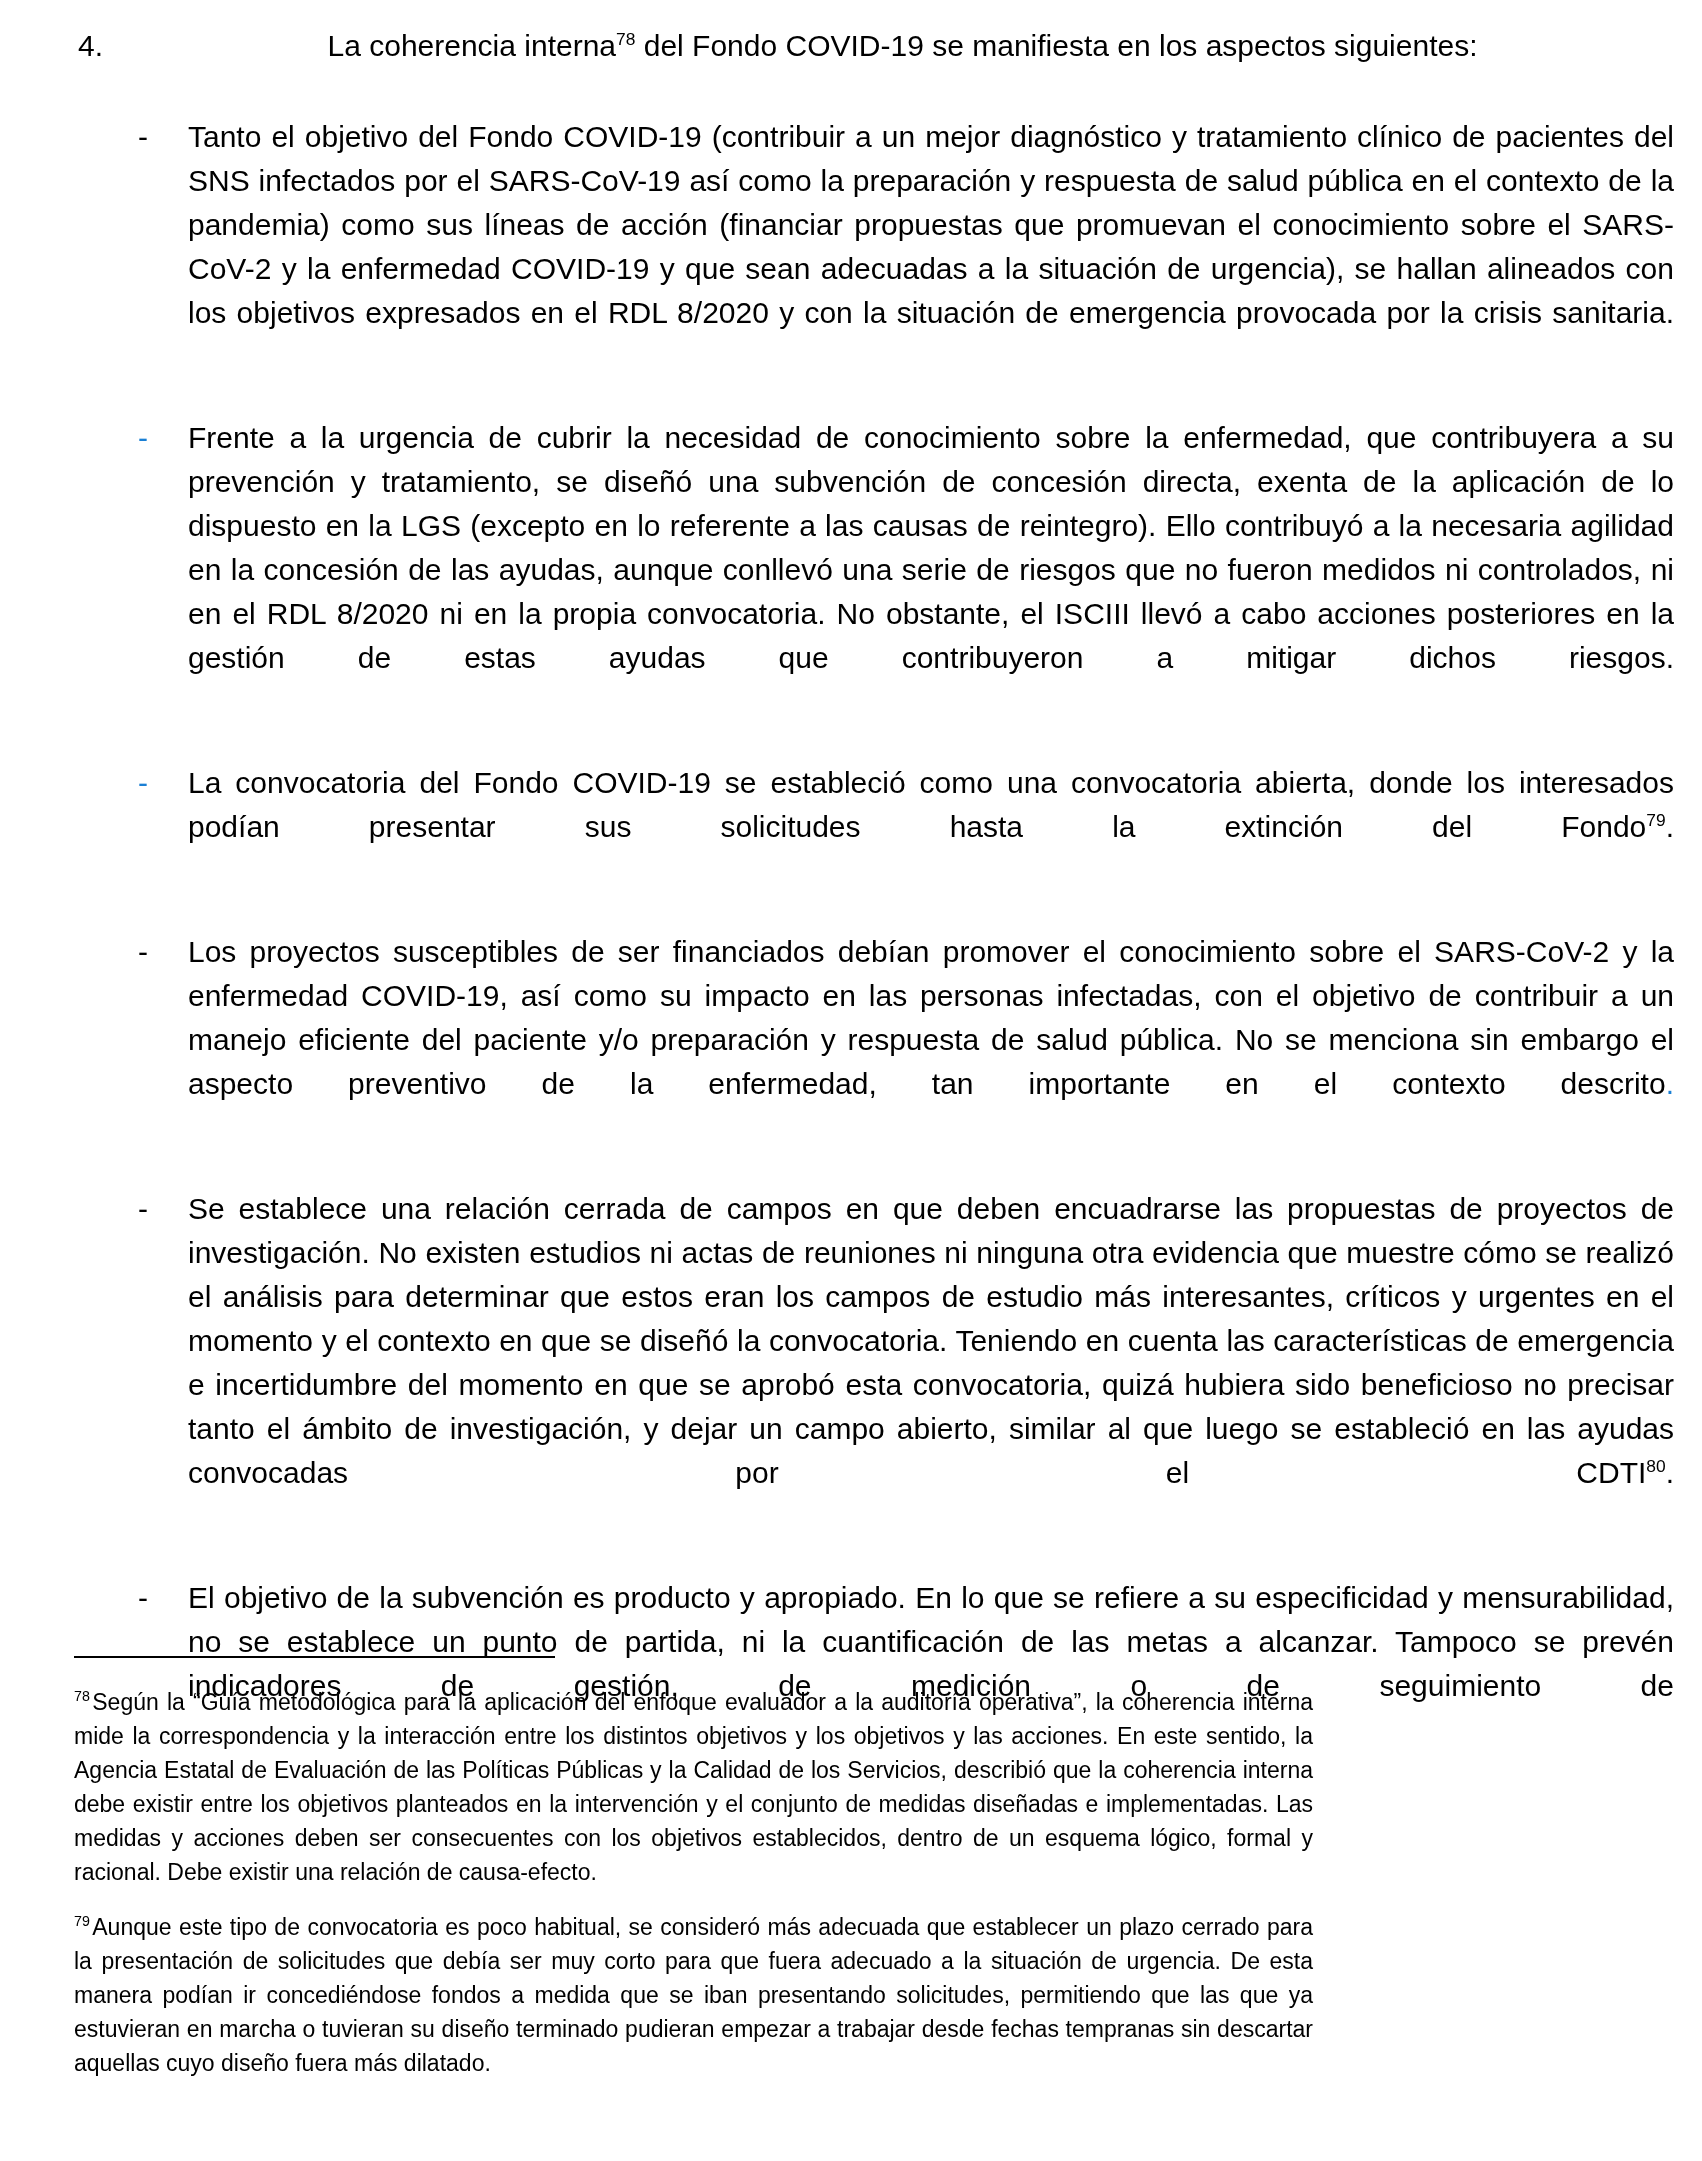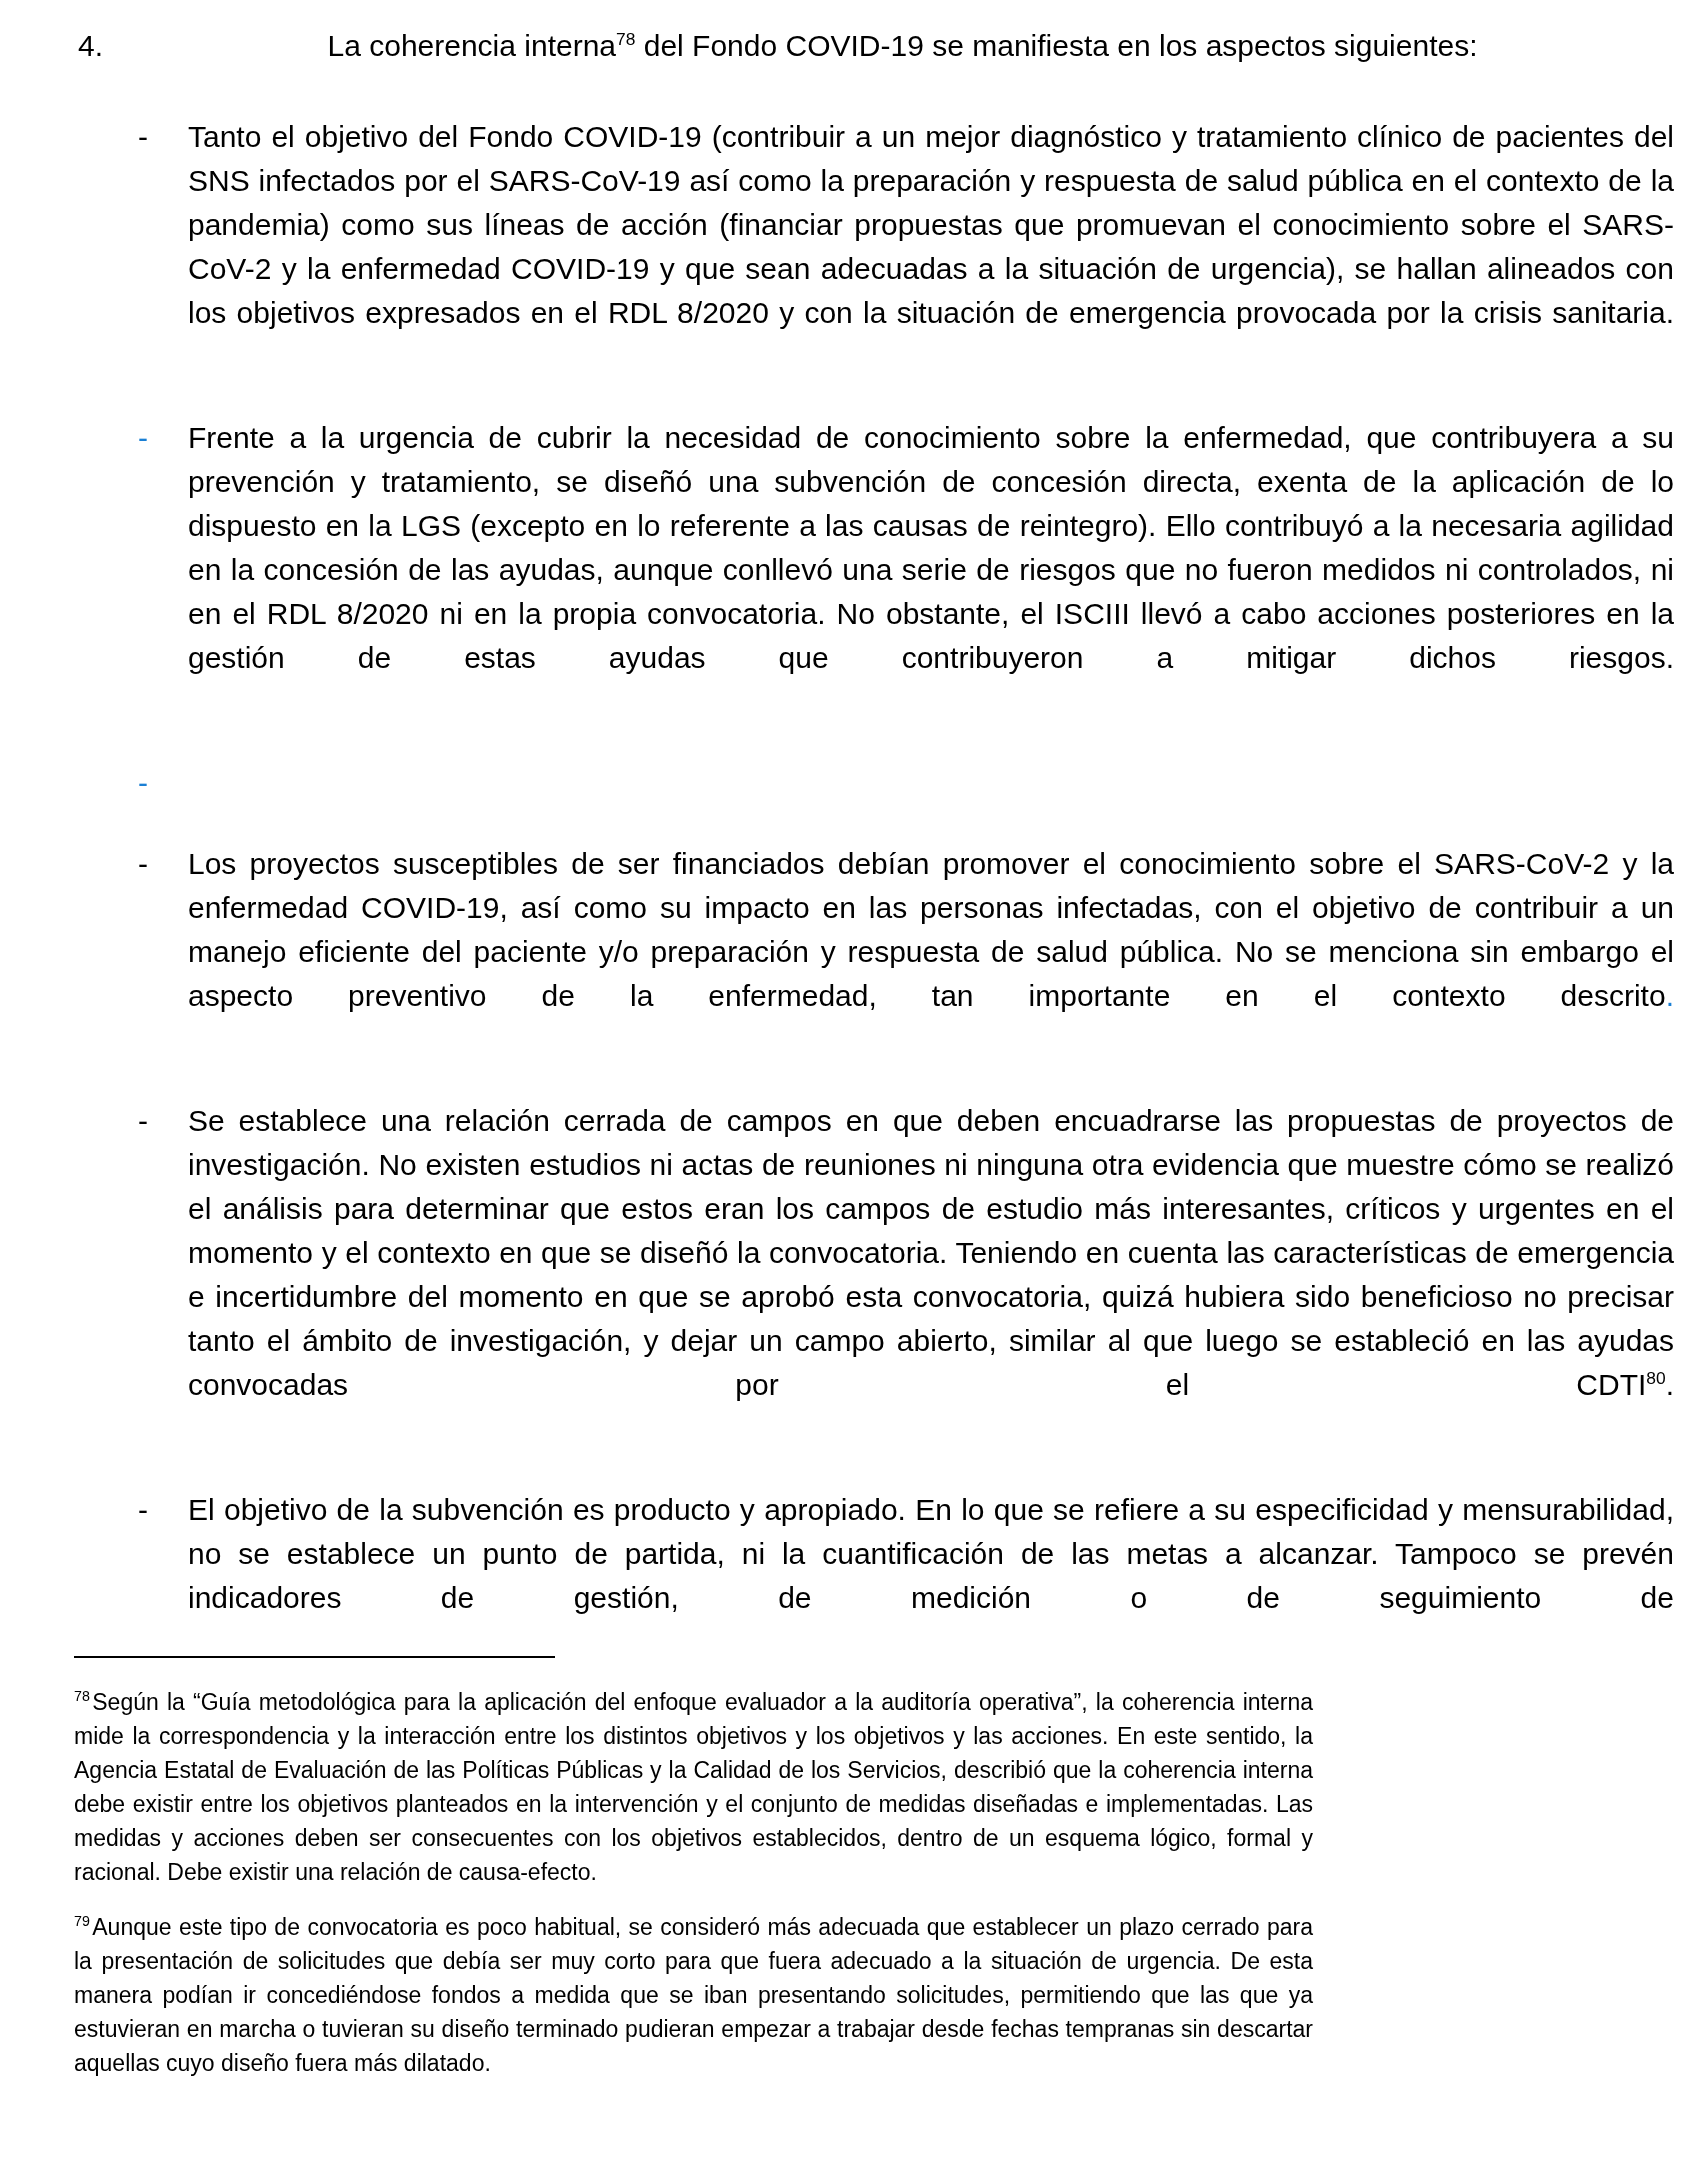--- a/index.html
+++ b/index.html
@@ -144,20 +144,21 @@
         <span class="btext">Tanto el objetivo del Fondo COVID-19 (contribuir a un mejor diagnóstico y tratamiento clínico de pacientes del SNS infectados por el SARS-CoV-19 así como la preparación y respuesta de salud pública en el contexto de la pandemia) como sus líneas de acción (financiar propuestas que promuevan el conocimiento sobre el SARS-CoV-2 y la enfermedad COVID-19 y que sean adecuadas a la situación de urgencia), se hallan alineados con los objetivos expresados en el RDL 8/2020 y con la situación de emergencia provocada por la crisis sanitaria.</span>
       </li>
 
       <li class="bullet">
         <span class="dash-cell blue">-</span>
         <span class="btext">Frente a la urgencia de cubrir la necesidad de conocimiento sobre la enfermedad, que contribuyera a su prevención y tratamiento, se diseñó una subvención de concesión directa, exenta de la aplicación de lo dispuesto en la LGS (excepto en lo referente a las causas de reintegro). Ello contribuyó a la necesaria agilidad en la concesión de las ayudas, aunque conllevó una serie de riesgos que no fueron medidos ni controlados, ni en el RDL 8/2020 ni en la propia convocatoria. No obstante, el ISCIII llevó a cabo acciones posteriores en la gestión de estas ayudas que contribuyeron a mitigar dichos riesgos.</span>
       </li>
 
       <li class="bullet">
         <span class="dash-cell blue">-</span>
+        <span class="btext"><span>La convocatoria del Fondo COVID-19 se estableció como una convocatoria abierta, donde los interesados podían presentar sus solicitudes hasta la extinción del Fondo</span><sup class="fnref">79</sup><span>.</span></span>
       </li>
 
       <li class="bullet">
         <span class="dash-cell">-</span>
         <span class="btext"><span>Los proyectos susceptibles de ser financiados debían promover el conocimiento sobre el SARS-CoV-2 y la enfermedad COVID-19, así como su impacto en las personas infectadas, con el objetivo de contribuir a un manejo eficiente del paciente y/o preparación y respuesta de salud pública. No se menciona sin embargo el aspecto preventivo de la enfermedad, tan importante en el contexto descrito</span><span class="blue-mark">.</span></span>
       </li>
 
       <li class="bullet">
         <span class="dash-cell">-</span>
         <span class="btext"><span>Se establece una relación cerrada de campos en que deben encuadrarse las propuestas de proyectos de investigación. No existen estudios ni actas de reuniones ni ninguna otra evidencia que muestre cómo se realizó el análisis para determinar que estos eran los campos de estudio más interesantes, críticos y urgentes en el momento y el contexto en que se diseñó la convocatoria. Teniendo en cuenta las características de emergencia e incertidumbre del momento en que se aprobó esta convocatoria, quizá hubiera sido beneficioso no precisar tanto el ámbito de investigación, y dejar un campo abierto, similar al que luego se estableció en las ayudas convocadas por el CDTI</span><sup class="fnref">80</sup><span>.</span></span>

